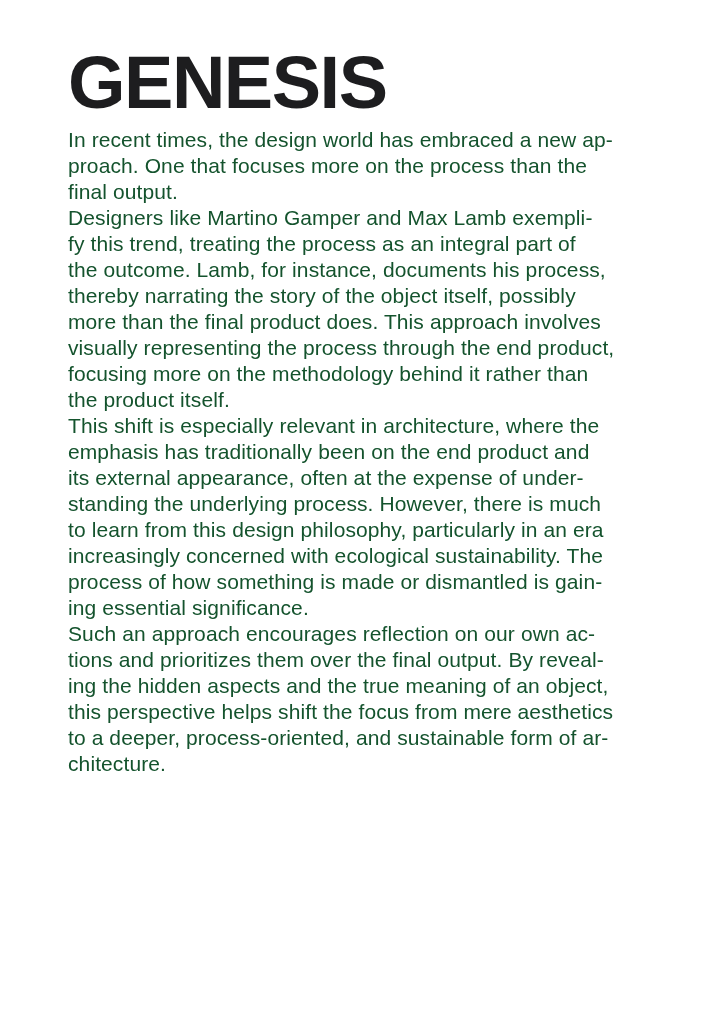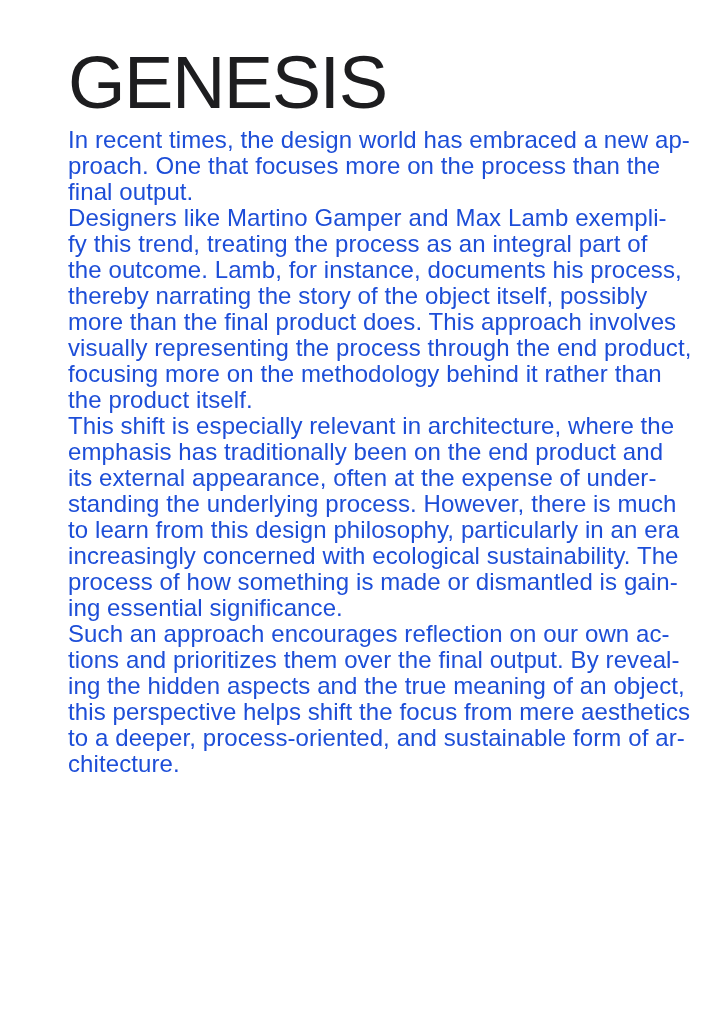--- a/index.html
+++ b/index.html
@@ -16,32 +16,32 @@
   }
   .page {
     box-sizing: border-box;
     width: 724px;
     height: 1024px;
     padding: 46px 56px 0 68px;
     background: #ffffff;
   }
   .page-title {
     font-size: 74px;
-    font-weight: 400;
+    font-weight: 700;
     letter-spacing: -1.5px;
     line-height: 1.0;
     margin: 0 0 7px 0;
     color: #1d1d1f;
   }
   .article-body p {
     margin: 0;
-    font-size: 24px;
+    font-size: 21px;
     line-height: 26px;
     font-weight: 400;
-    color: #1d4ed8;
+    color: #14532d;
     white-space: pre;   
     letter-spacing: 0.1px;
   }
 </style>
 </head>
 <body>
 
 <div class="page">
   <h1 class="page-title">GENESIS</h1>
   <div class="article-body">

